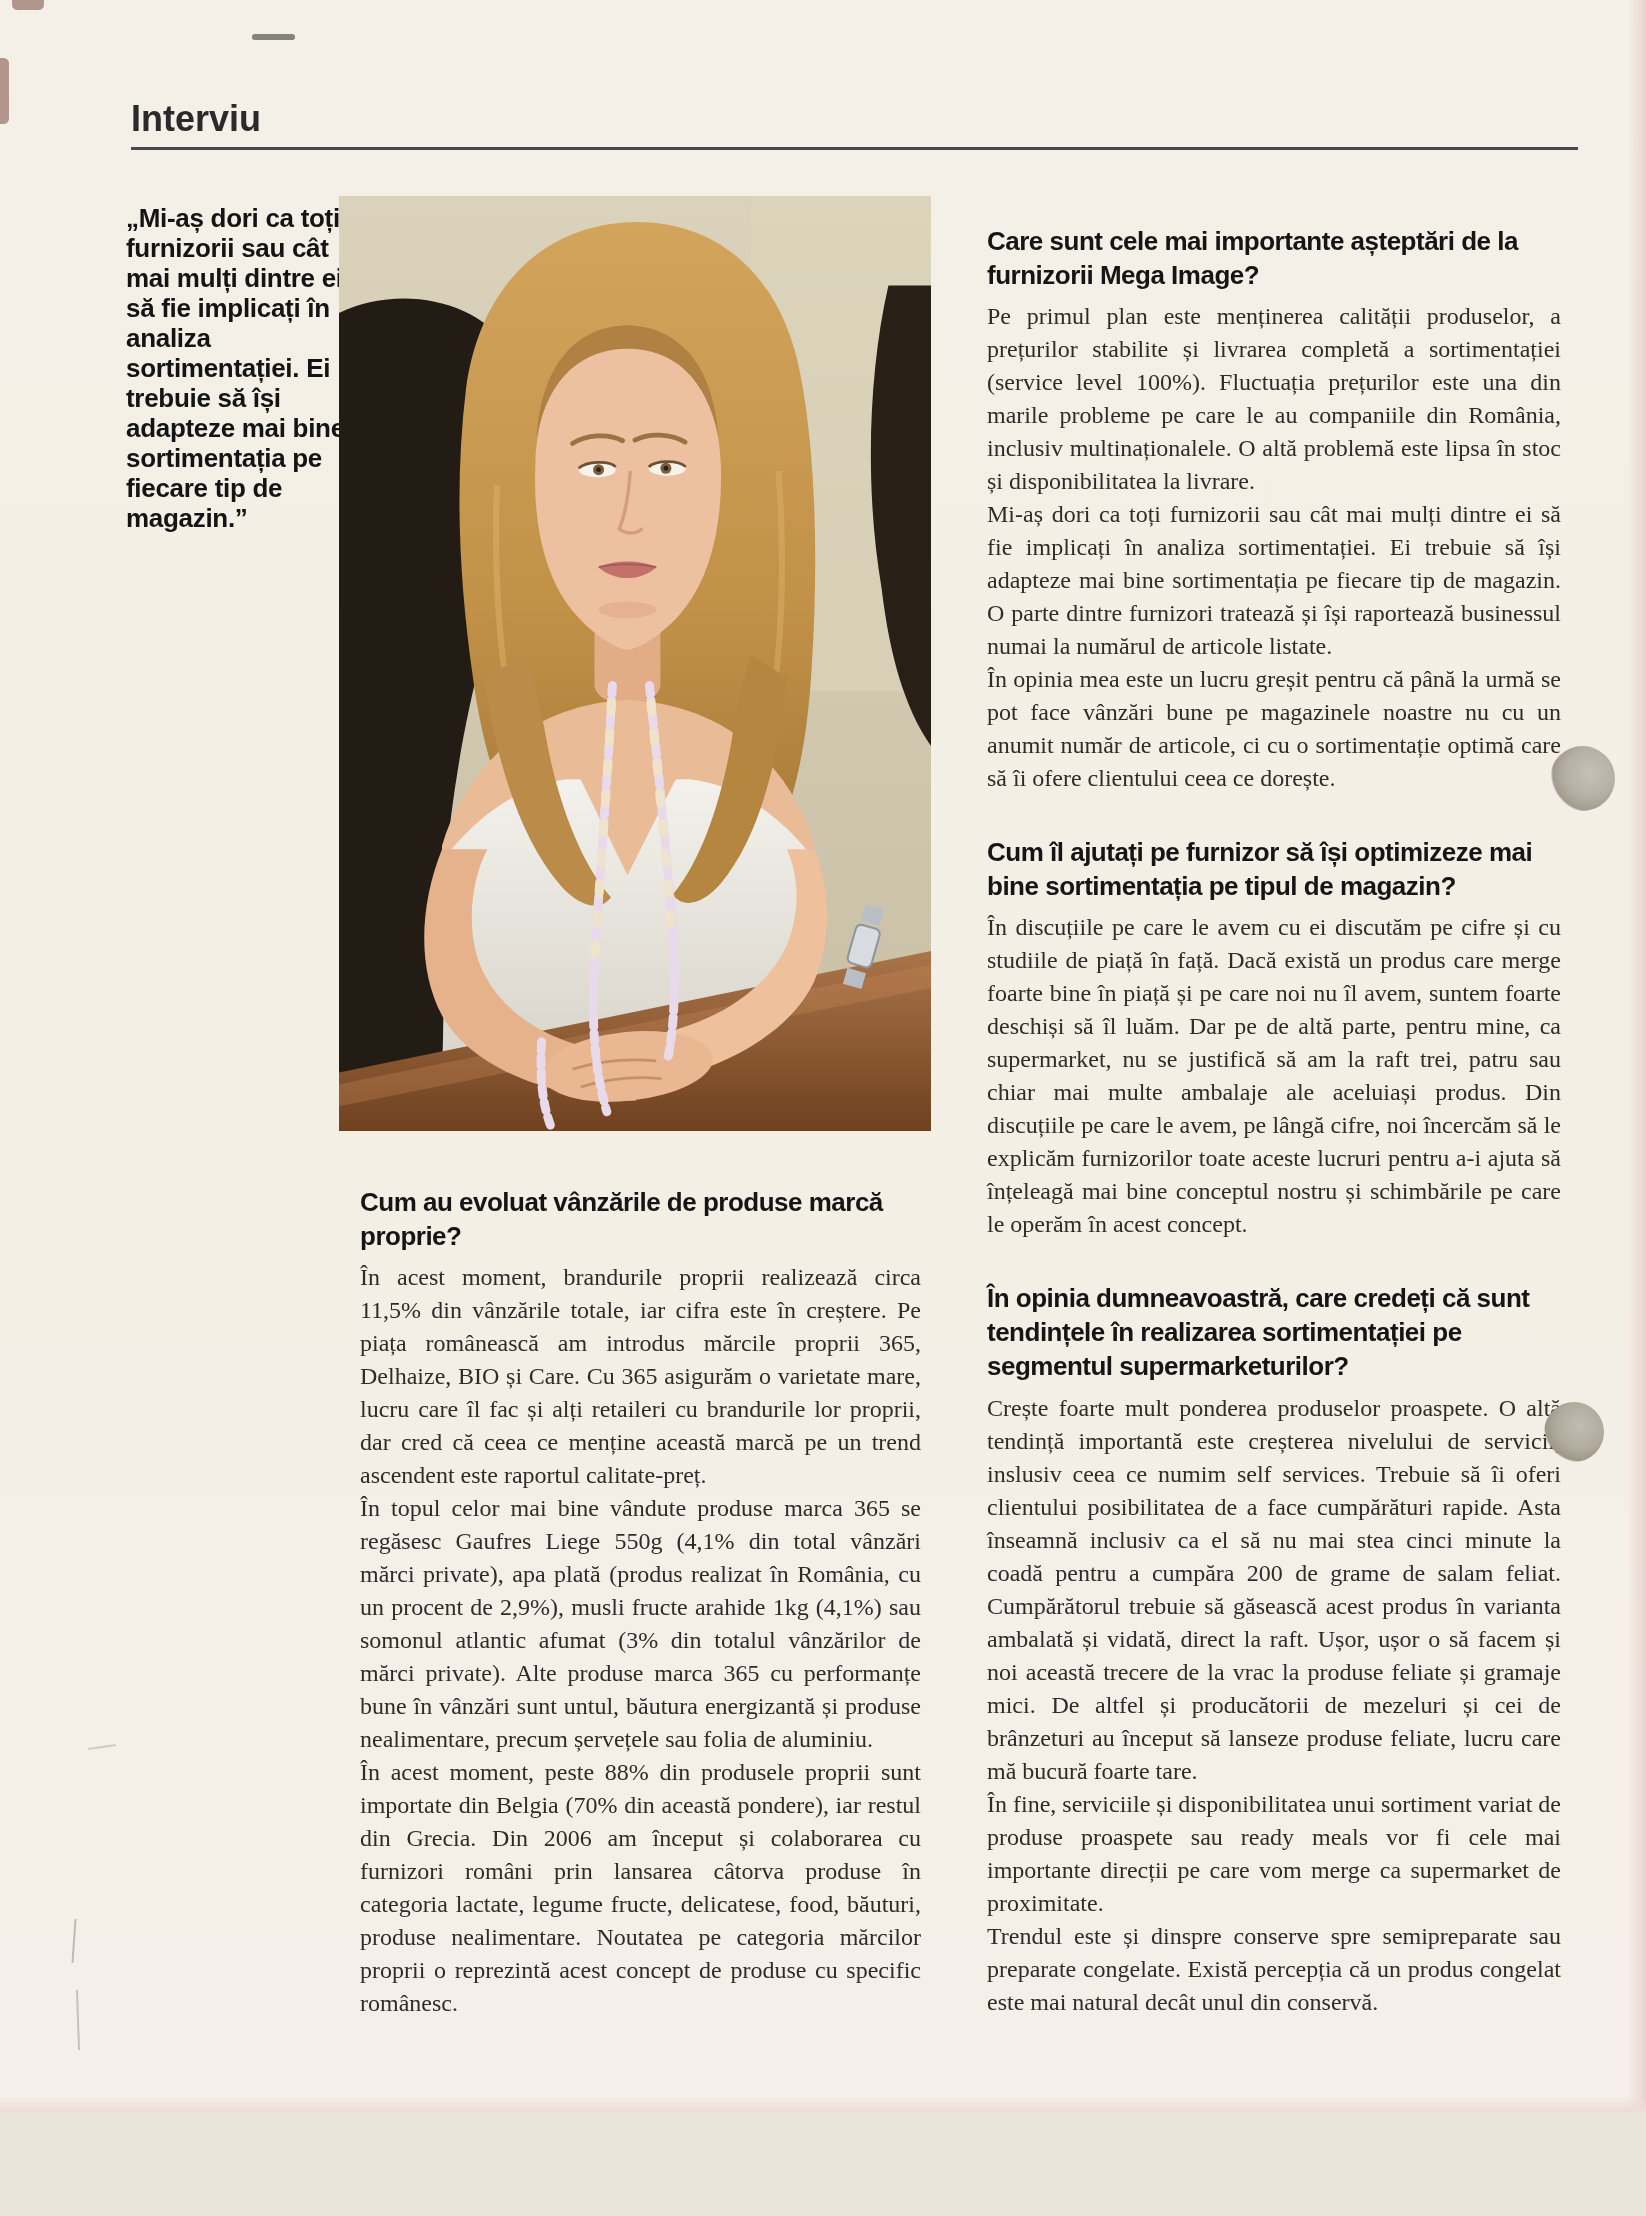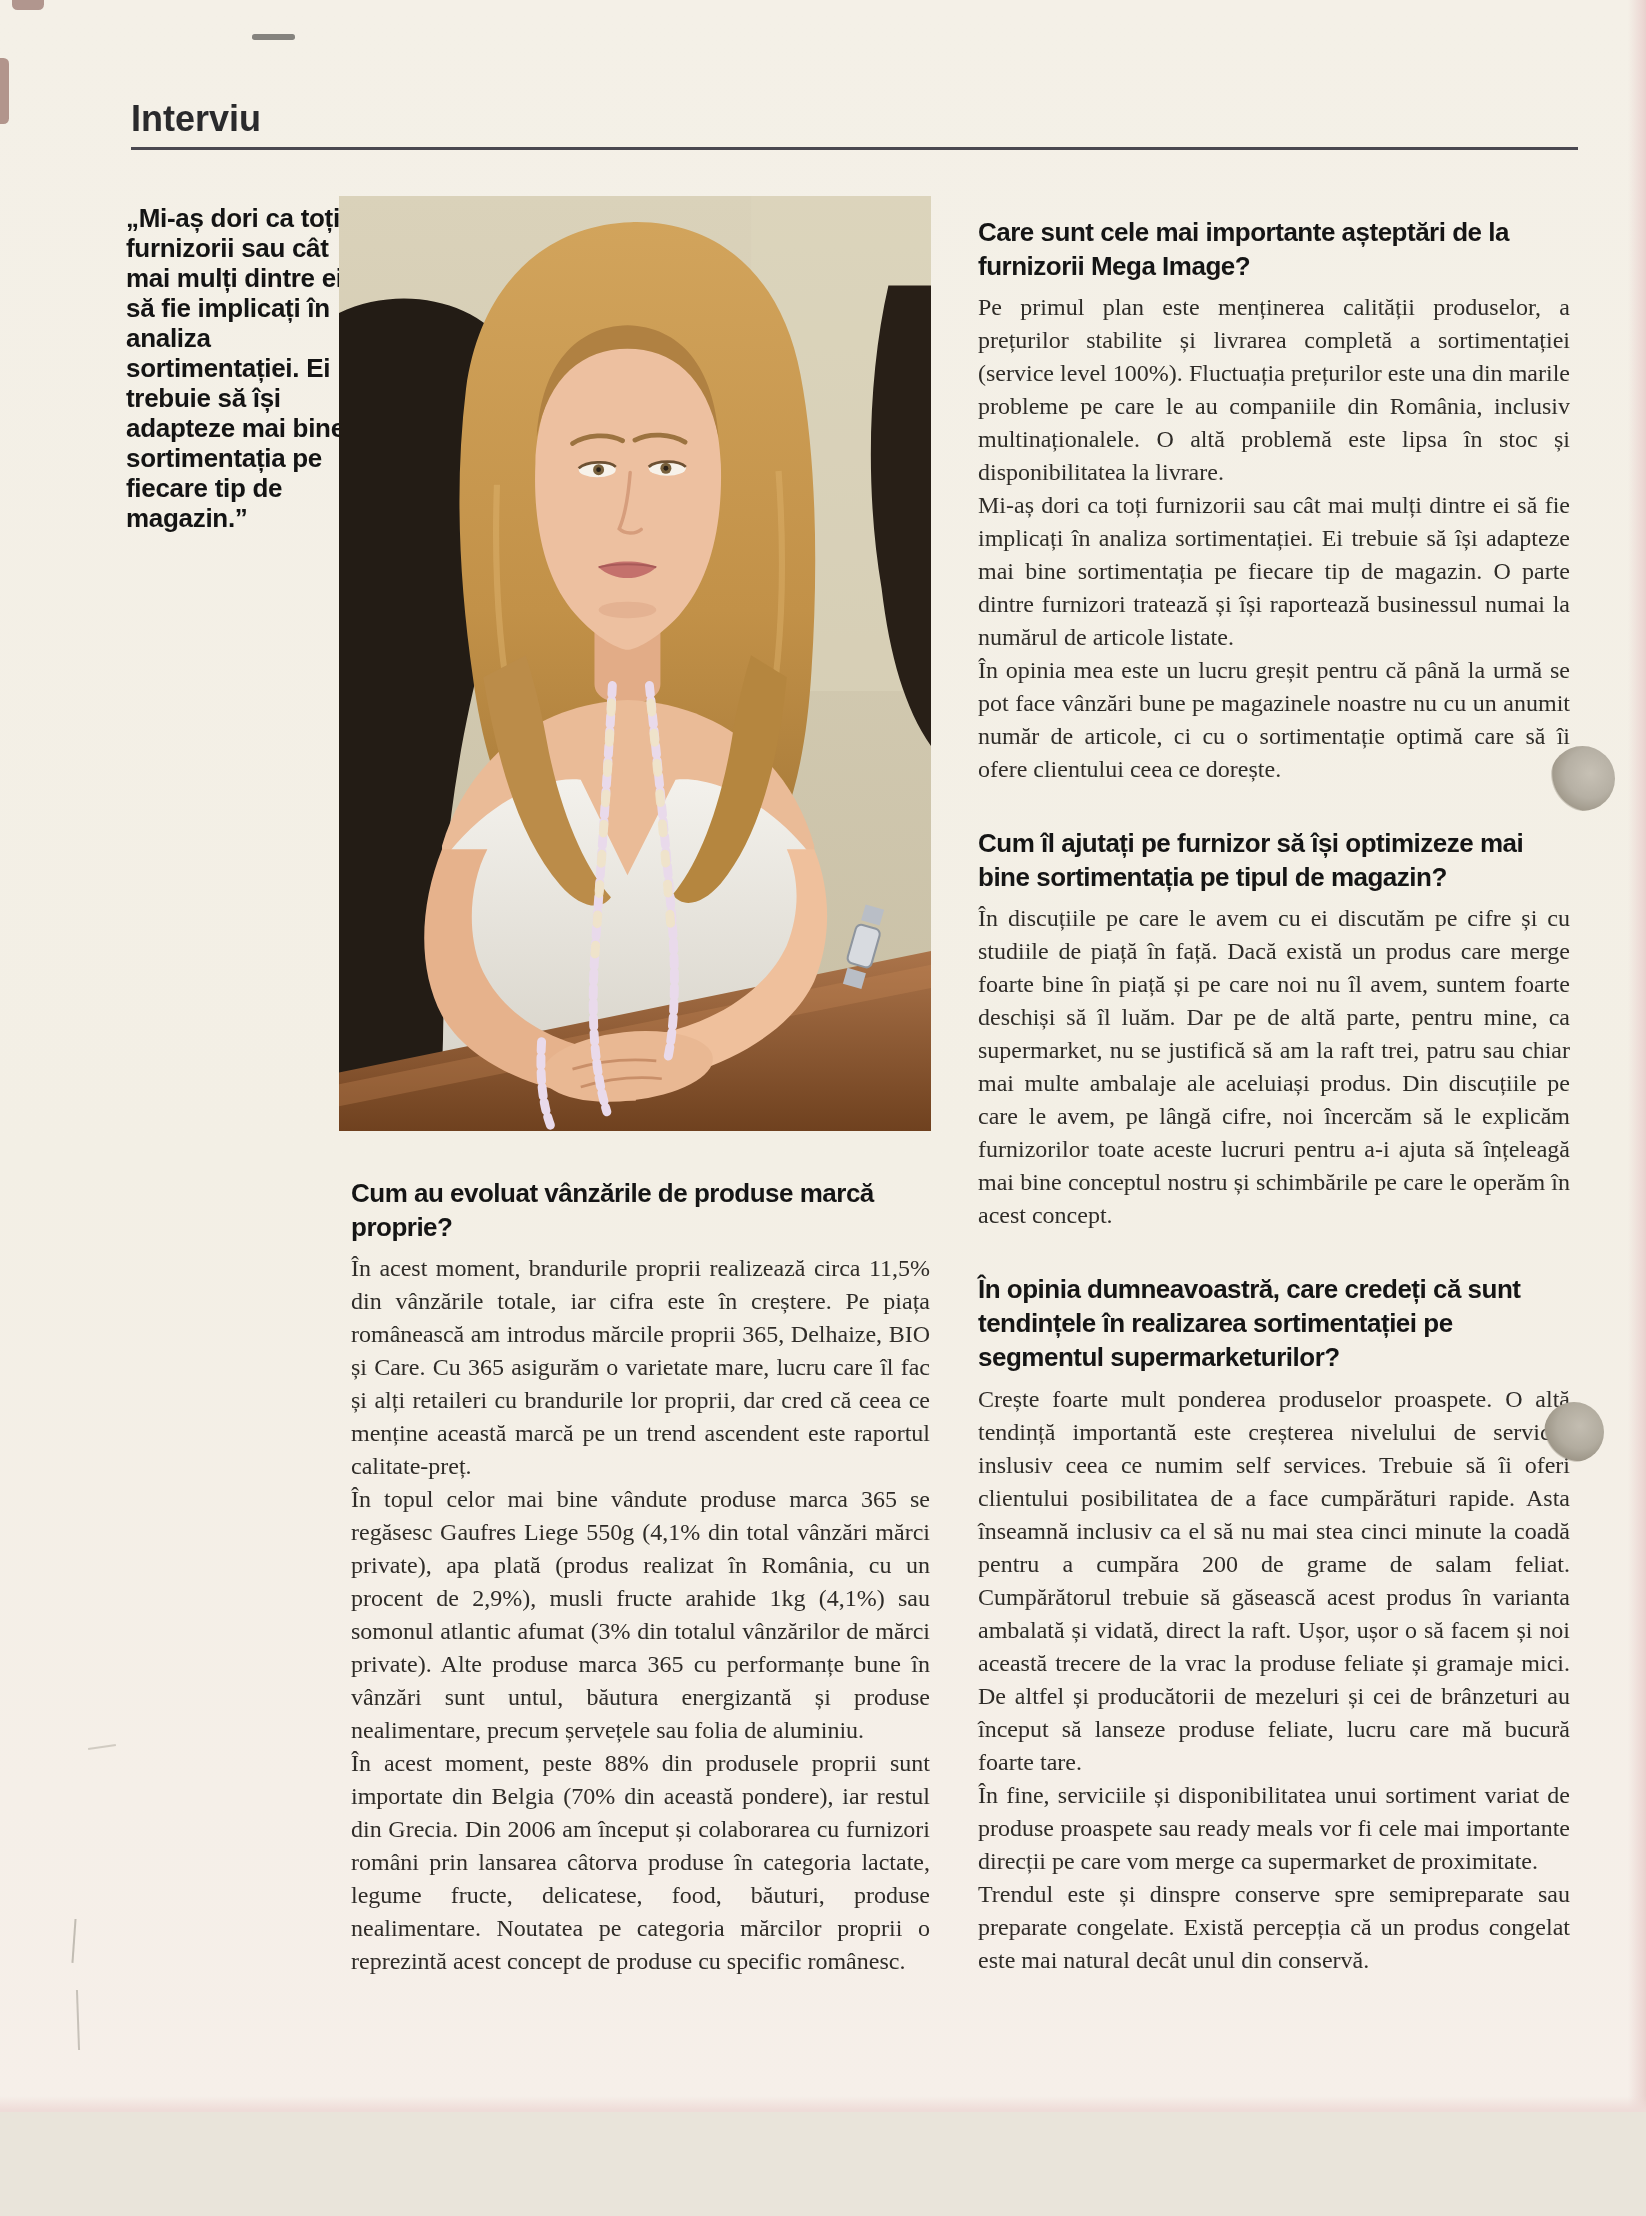--- a/index.html
+++ b/index.html
@@ -32,21 +32,21 @@
   .photo svg{display:block;width:100%;height:100%;}
 
   .col{position:absolute;}
   .col-left{left:342px;top:1167px;width:597px;}
   .col-right{left:969px;top:206px;width:610px;}
   .col h2{
     margin:0 0 8.2px 0;font-family:"Liberation Sans",sans-serif;
     font-weight:bold;font-size:26px;line-height:34px;color:#151515;letter-spacing:-0.5px;
   }
   .qa + .qa h2{margin-top:0;}
-  .qa{margin:9px;}
+  .qa{margin:18px;}
   .qa.later{margin-top:40px;}
   .col p{
     margin:0;font-family:"Liberation Serif",serif;
     font-size:24px;line-height:33px;color:#2f2c28;text-align:justify;
   }
   .smudge{position:absolute;border-radius:50%;}
   .s1{left:1550px;top:746px;width:65px;height:65px;
     background:radial-gradient(circle at 62% 42%,#c7c1b5 0%,#b6b0a4 45%,#a29b8d 68%,rgba(162,155,141,0) 72%);}
   .s2{left:1544px;top:1402px;width:60px;height:60px;
     background:radial-gradient(circle at 60% 40%,#c3bdb1 0%,#b2ac9f 45%,#9e9789 68%,rgba(158,151,137,0) 72%);}

